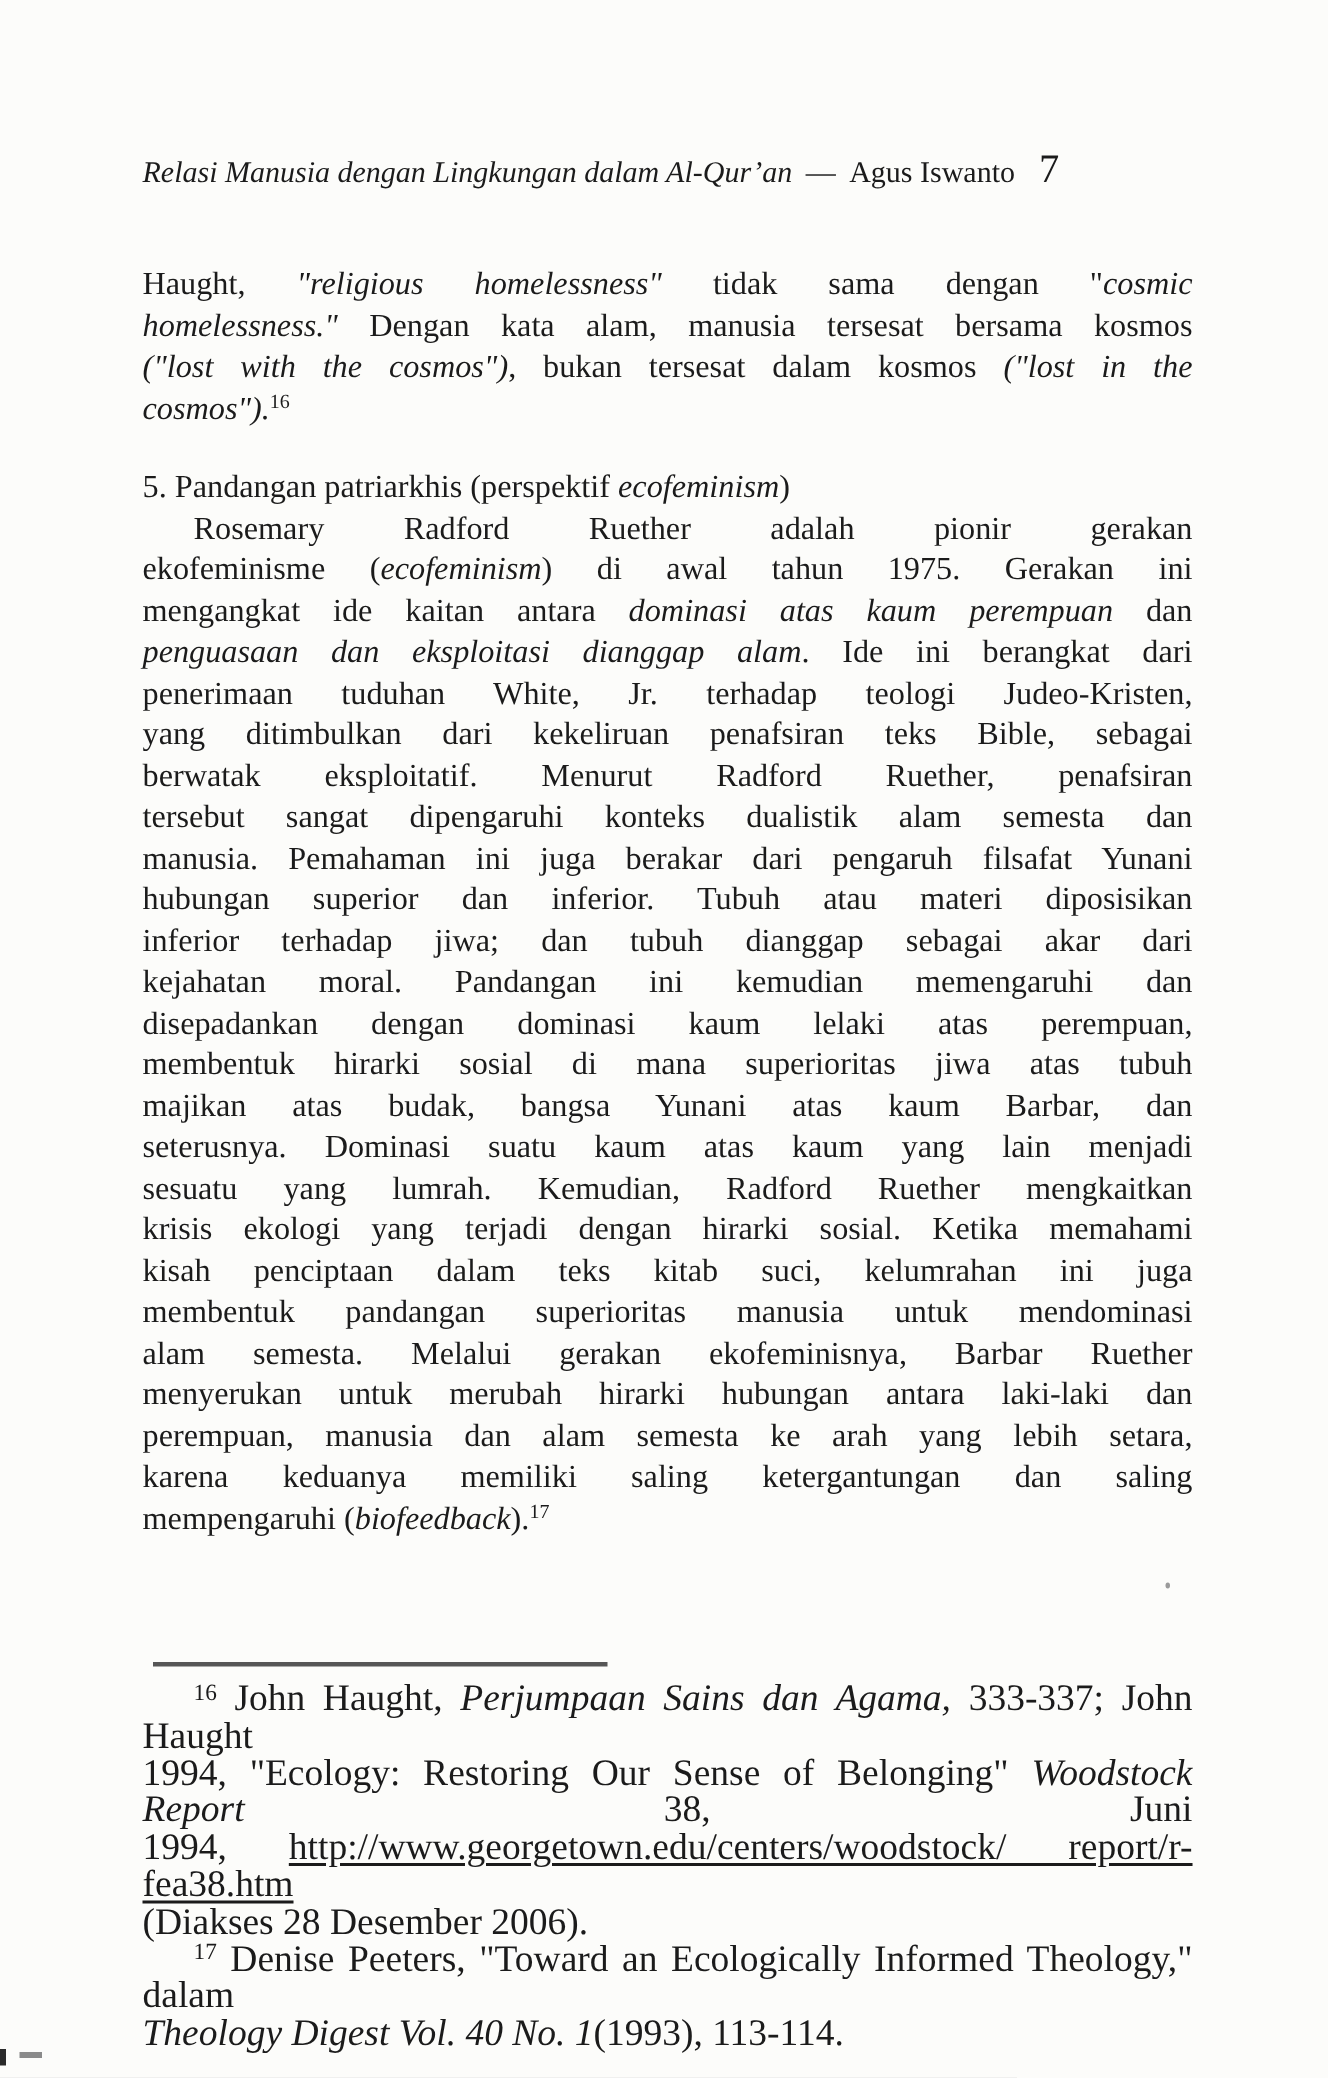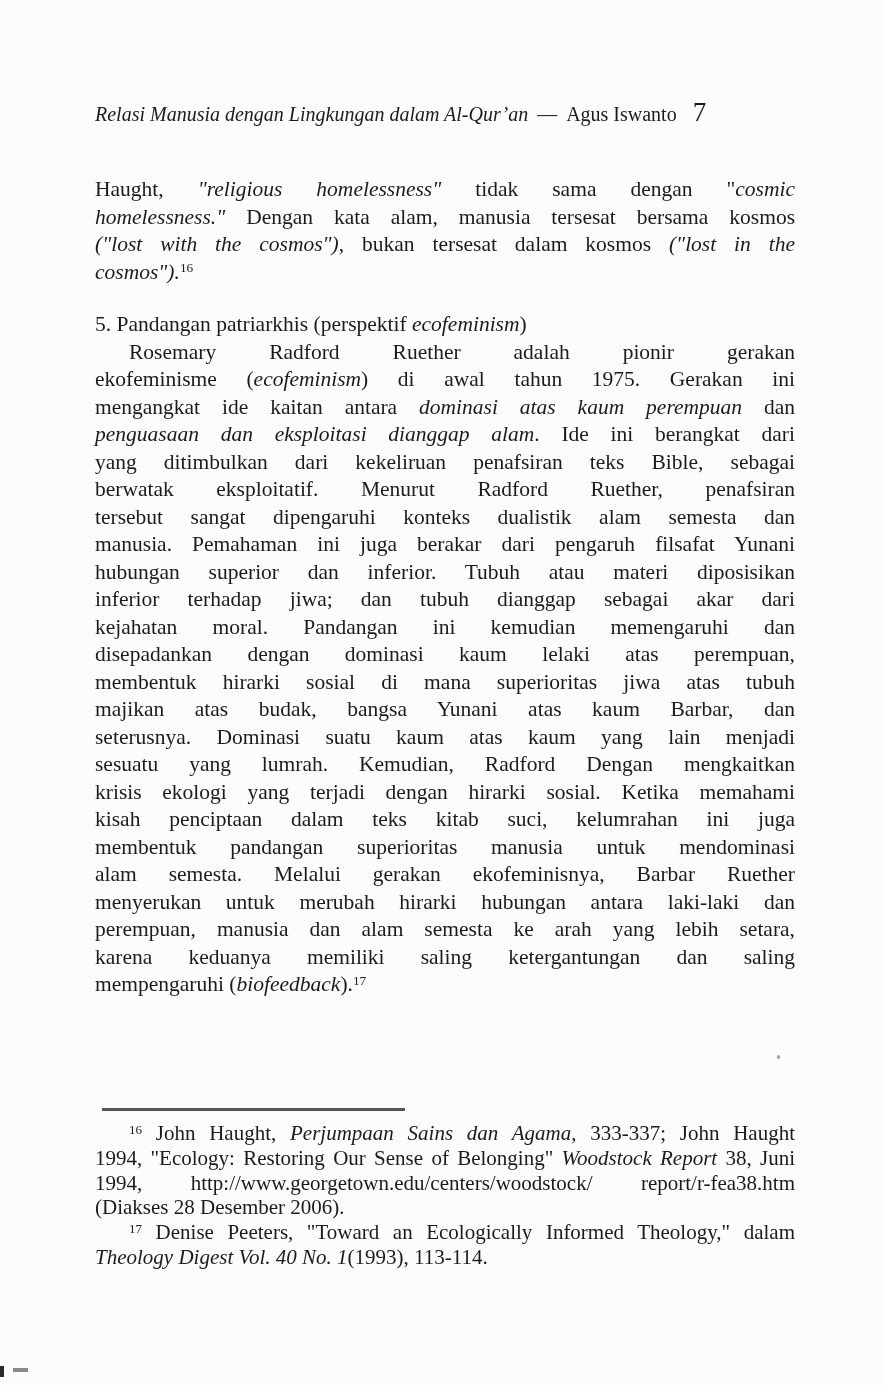--- a/index.html
+++ b/index.html
@@ -44,29 +44,29 @@
     top: 1108px;
     width: 303px;
     height: 3px;
     background: #565656;
   }
   .footnotes-block {
     position: absolute;
     left: 95px;
     top: 1121px;
     width: 700px;
-    font-size: 21px;
+    font-size: 25px;
     line-height: 24.8px;
   }
 
   .line { text-align: justify; text-align-last: justify; }
   .line.nj { text-align: left; text-align-last: left; }
   .line.ind { text-indent: 34px; }
   .it { font-style: italic; }
-  .un { text-decoration-thickness: 1.5px; text-underline-offset: 3px; }
+  .un { text-decoration: underline; text-decoration-thickness: 1.5px; text-underline-offset: 3px; }
   .sup { font-size: 0.62em; position: relative; top: -0.48em; line-height: 0; }
 
   .artifact { position: absolute; }
   .artifact.mark-black { left: 0; top: 1366px; width: 4px; height: 11px; background: #2a2a2a; }
   .artifact.mark-gray { left: 13px; top: 1368px; width: 15px; height: 4px; background: #8a8a8a; }
   .artifact.speck { left: 777px; top: 1055px; width: 3px; height: 4px; background: #9a9a9a; border-radius: 50%; }
 </style>
 </head>
 <body>
 
@@ -87,32 +87,33 @@
         <div class="line nj"><span class="it">cosmos").</span><span class="sup">16</span></div>
       </div>
     <div class="section-heading-block">
         <div class="line nj"><span>5. Pandangan patriarkhis (perspektif </span><span class="it">ecofeminism</span><span>)</span></div>
       </div>
     <div>
         <div class="line ind"><span>Rosemary Radford Ruether adalah pionir gerakan</span></div>
         <div class="line"><span>ekofeminisme (</span><span class="it">ecofeminism</span><span>) di awal tahun 1975. Gerakan ini</span></div>
         <div class="line"><span>mengangkat ide kaitan antara </span><span class="it">dominasi atas kaum perempuan</span><span> dan</span></div>
         <div class="line"><span class="it">penguasaan dan eksploitasi dianggap alam</span><span>. Ide ini berangkat dari</span></div>
+        <div class="line"><span>penerimaan tuduhan White, Jr. terhadap teologi Judeo-Kristen,</span></div>
         <div class="line"><span>yang ditimbulkan dari kekeliruan penafsiran teks Bible, sebagai</span></div>
         <div class="line"><span>berwatak eksploitatif. Menurut Radford Ruether, penafsiran</span></div>
         <div class="line"><span>tersebut sangat dipengaruhi konteks dualistik alam semesta dan</span></div>
         <div class="line"><span>manusia. Pemahaman ini juga berakar dari pengaruh filsafat Yunani</span></div>
         <div class="line"><span>hubungan superior dan inferior. Tubuh atau materi diposisikan</span></div>
         <div class="line"><span>inferior terhadap jiwa; dan tubuh dianggap sebagai akar dari</span></div>
         <div class="line"><span>kejahatan moral. Pandangan ini kemudian memengaruhi dan</span></div>
         <div class="line"><span>disepadankan dengan dominasi kaum lelaki atas perempuan,</span></div>
         <div class="line"><span>membentuk hirarki sosial di mana superioritas jiwa atas tubuh</span></div>
         <div class="line"><span>majikan atas budak, bangsa Yunani atas kaum Barbar, dan</span></div>
         <div class="line"><span>seterusnya. Dominasi suatu kaum atas kaum yang lain menjadi</span></div>
-        <div class="line"><span>sesuatu yang lumrah. Kemudian, Radford Dengan mengkaitkan</span></div>
+        <div class="line"><span>sesuatu yang lumrah. Kemudian, Radford Ruether mengkaitkan</span></div>
         <div class="line"><span>krisis ekologi yang terjadi dengan hirarki sosial. Ketika memahami</span></div>
         <div class="line"><span>kisah penciptaan dalam teks kitab suci, kelumrahan ini juga</span></div>
         <div class="line"><span>membentuk pandangan superioritas manusia untuk mendominasi</span></div>
         <div class="line"><span>alam semesta. Melalui gerakan ekofeminisnya, Barbar Ruether</span></div>
         <div class="line"><span>menyerukan untuk merubah hirarki hubungan antara laki-laki dan</span></div>
         <div class="line"><span>perempuan, manusia dan alam semesta ke arah yang lebih setara,</span></div>
         <div class="line"><span>karena keduanya memiliki saling ketergantungan dan saling</span></div>
         <div class="line nj"><span>mempengaruhi (</span><span class="it">biofeedback</span><span>).</span><span class="sup">17</span></div>
       </div>
   </div>

